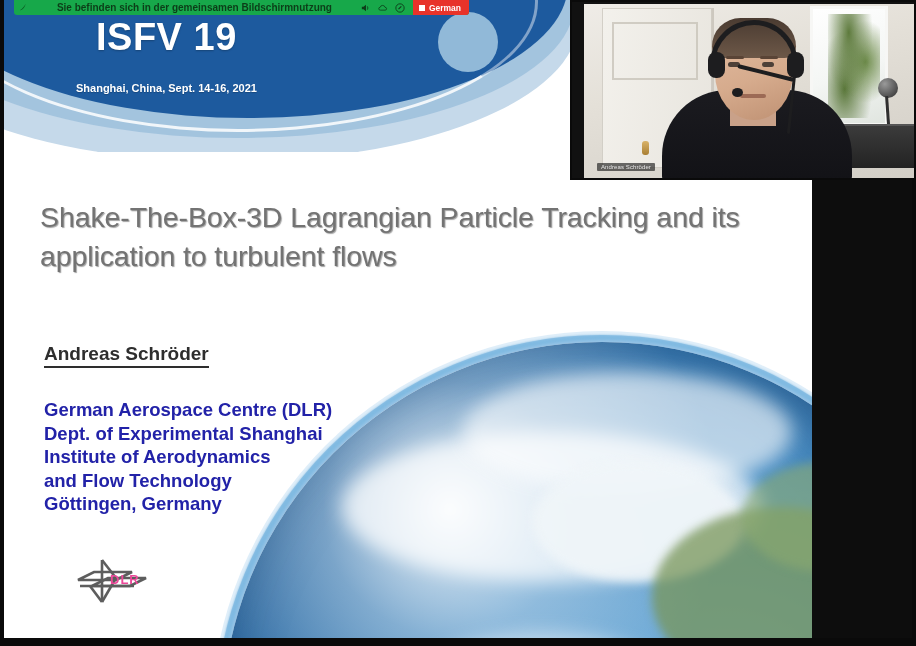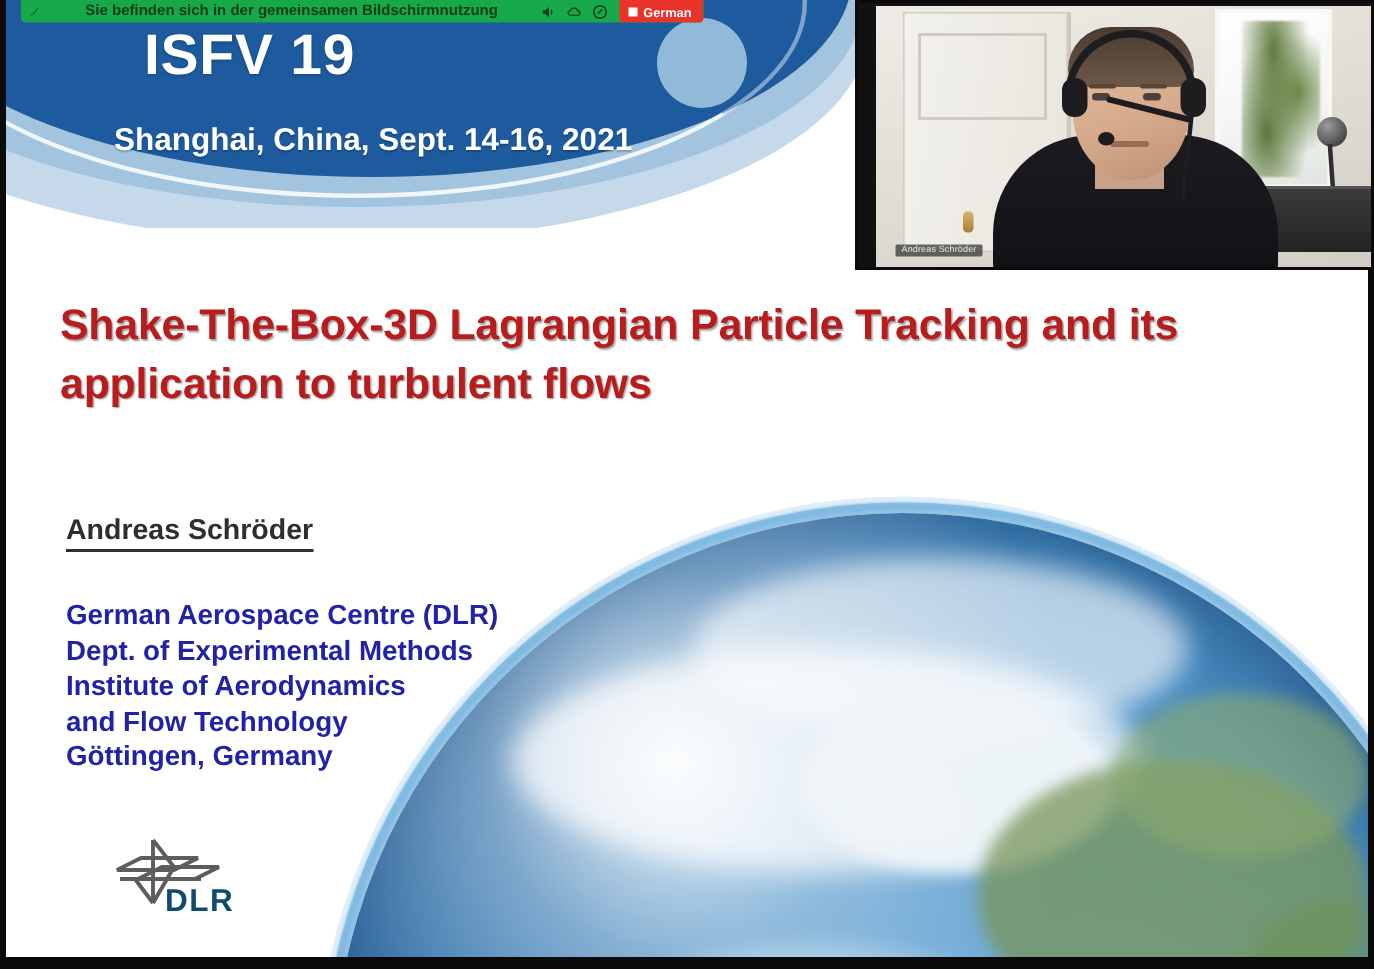--- a/index.html
+++ b/index.html
@@ -19,21 +19,21 @@
     height: 646px;
     background: #0d0d0d;
     overflow: hidden;
   }
 
   
   #slide {
     position: absolute;
     left: 4px;
     top: 0px;
-    width: 908px;
+    width: 808px;
     height: 640px;
     background: #ffffff;
     overflow: hidden;
   }
 
   
   #bottom-bar {
     position: absolute;
     left: 0;
     bottom: 0;
@@ -122,21 +122,21 @@
     font-weight: bold;
     letter-spacing: .5px;
     text-shadow: 0 1px 2px rgba(0,0,0,.25);
     white-space: nowrap;
   }
   #banner-sub {
     position: absolute;
     left: 78px;
     top: 82px;
     color: #ffffff;
-    font-size: 21px;
+    font-size: 11px;
     font-weight: bold;
     white-space: nowrap;
     text-shadow: 0 1px 1px rgba(0,0,0,.2);
   }
 
   
   #sjtu-seal {
     position: absolute;
     left: 478px;
     top: 12px;
@@ -207,23 +207,23 @@
     height: 6px;
     background: #ffffff;
   }
 
   
   #slide-title {
     position: absolute;
     left: 36px;
     top: 198px;
     width: 840px;
-    color: #b91c1c;
+    color: #737373;
     font-size: 28.5px;
-    font-weight: bold;
+    font-weight: normal;
     line-height: 39px;
     text-shadow: 1px 1px 1px rgba(140,140,140,.8);
     letter-spacing: -.1px;
   }
   #author-name {
     position: absolute;
     left: 40px;
     top: 343px;
     color: #2e2e2e;
     font-size: 19px;
@@ -247,23 +247,23 @@
   #dlr-logo {
     position: absolute;
     left: 68px;
     top: 556px;
     width: 110px;
     height: 62px;
   }
   #dlr-logo .dlr-text {
     position: absolute;
     left: 38px;
-    top: 33px;
-    color: #0c4a6e;
-    font-size: 21px;
+    top: 16px;
+    color: #ec4899;
+    font-size: 13px;
     font-weight: bold;
     letter-spacing: 1px;
   }
 
   
   #earth-wrap {
     position: absolute;
     left: 0;
     top: 150px;
     width: 908px;
@@ -564,21 +564,21 @@
       <div id="banner-title">ISFV 19</div>
       <div id="banner-sub">Shanghai, China, Sept. 14-16, 2021</div>
     </div>
 
 
     <div id="slide-title">Shake-The-Box-3D Lagrangian Particle Tracking and its application to turbulent flows</div>
 
     <div id="author-name">Andreas Schröder</div>
 
     <div id="affiliation">German Aerospace Centre (DLR)
-Dept. of Experimental Methods
+Dept. of Experimental Shanghai
 Institute of Aerodynamics
 and Flow Technology
 Göttingen, Germany</div>
 
     <div id="dlr-logo">
       <svg viewBox="0 0 110 62" width="110" height="62">
         <g stroke="#5d5d5d" stroke-width="2.6" fill="none">
           <path d="M6 24 L22 16 L60 16 L44 24 Z"></path>
           <path d="M20 30 L36 22 L74 22 L58 30 Z"></path>
           <path d="M8 30 L62 30"></path>

